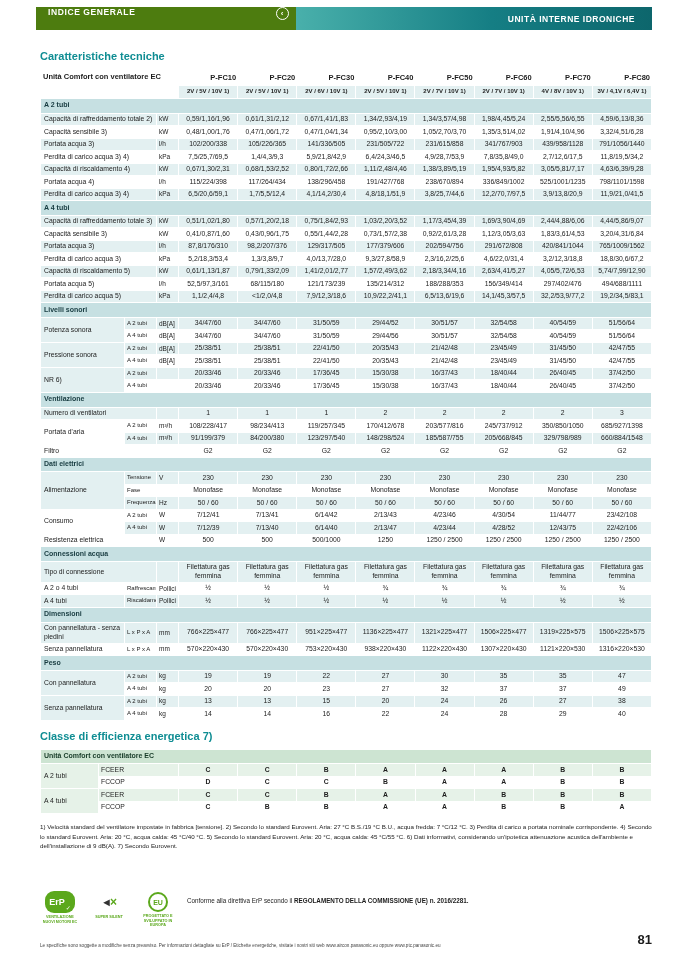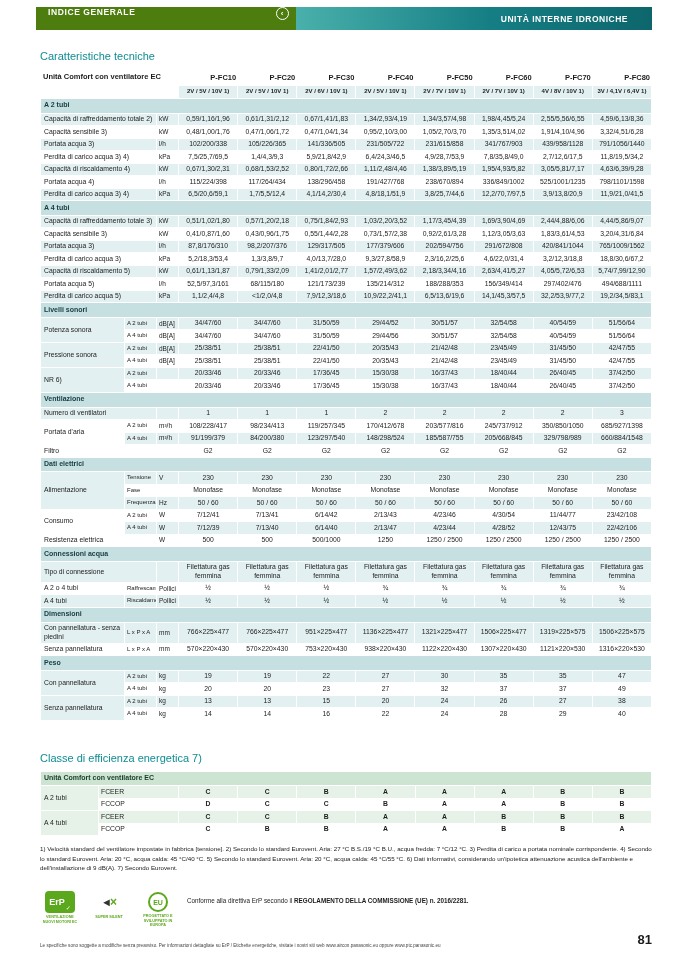--- a/index.html
+++ b/index.html
@@ -2,46 +2,46 @@
 <html><head>
 <meta charset="utf-8">
 <style>
 *{margin:0;padding:0;box-sizing:border-box}
 html,body{background:#fff}
 body{width:678px;height:959px;position:relative;font-family:"Liberation Sans","DejaVu Sans",sans-serif;color:#1c1c1c;overflow:hidden}
 .topbar{position:absolute;top:7px;left:36px;right:26px;height:23px;display:flex}
 .topbar-left{width:260px;background:#4d7c0f;color:#fff;display:flex;align-items:flex-start;padding:0 7px 0 12px;font-weight:700;font-size:8.5px;letter-spacing:.6px}
 .topbar-left .lbl-txt{flex:1}
 .chev{width:13px;height:13px;border:1px solid #fff;border-radius:50%;color:#fff;font-size:8px;line-height:11px;text-align:center;flex:0 0 auto}
-.topbar-right{flex:1;background:linear-gradient(90deg,#49b0ab 0%,#157e84 55%,#0d666c 100%);display:flex;align-items:center;justify-content:flex-end;color:#fff;font-weight:700;font-size:8.5px;letter-spacing:.5px;padding:0 24px}
+.topbar-right{flex:1;background:linear-gradient(90deg,#49b0ab 0%,#157e84 55%,#0d666c 100%);display:flex;align-items:center;justify-content:flex-end;color:#fff;font-weight:700;font-size:8.5px;letter-spacing:.5px;padding:0 17px}
 .content{position:absolute;top:50px;left:40px;width:612px}
-.tech-title,.eff-title{color:#0f8d93;font-size:11px;font-weight:400}
+.tech-title,.eff-title{color:#0f8d93;font-size:11px;font-weight:700}
 .tech-title{margin-bottom:7px}
-.eff-title{margin:31px 0 7px}
+.eff-title{margin:9px 0 7px}
 table{width:612px;border-collapse:collapse;table-layout:fixed}
 td{font-size:6.8px;line-height:1.25;padding:1.5px 2px;border:1px solid #fff;vertical-align:middle;overflow:hidden}
 .corner{font-weight:700;font-size:7.5px;vertical-align:top;padding-top:2px;background:#fff}
 .model{font-weight:700;font-size:7.5px;text-align:right;background:#fff;padding:3px 1px}
 .volt{background:#e3f0f1;font-weight:700;font-size:6px;text-align:center;padding:2px 1px}
 tr.sec td{background:#c6e0e2;font-weight:700;font-size:7px;color:#173b40;padding:2.5px 3px}
 tr.odd td{background:#e3f0f1}
 tr.even td{background:#fff}
 td.lbl{padding-left:3px}
 td.sub{font-size:6px;padding-left:2px}
 td.unit{font-size:6.5px}
 td.val{text-align:center;font-size:6.8px}
 .eff tr.ehead td{background:#cde4d2;font-weight:700;font-size:7px;color:#173b28;padding:2.5px 3px}
 .eff tr.odd td{background:#e6f2e8}
 .eff td.grp{font-size:6.8px;padding-left:3px}
 .eff td.met{font-size:6.8px}
 .eff td.eval{text-align:center;font-weight:700}
 .footnotes{margin-top:8px;font-size:6.2px;line-height:1.5;color:#222;width:612px}
 .badges{position:absolute;left:40px;top:891px;width:612px;display:flex;align-items:flex-start;gap:9px}
 .badge{width:40px;text-align:center}
-.erp-box{width:30px;height:22px;margin:0 auto;background:#5ba81c;border-radius:4px;color:#fff;font-weight:700;font-size:9px;display:flex;align-items:center;justify-content:center;gap:1px}
+.erp-box{width:30px;height:22px;margin:0 auto;background:#5ba81c;border-radius:9px;color:#fff;font-weight:700;font-size:9px;display:flex;align-items:center;justify-content:center;gap:1px}
 .erp-check{font-size:6px;align-self:flex-end;margin-bottom:2px}
 .silent-box{width:26px;height:22px;margin:0 auto;display:flex;align-items:center;justify-content:center;font-size:11px;color:#333}
 .silent-box .x{color:#5ba81c;font-weight:700;font-size:12px;margin-left:-2px}
 .eu-circle{width:20px;height:20px;margin:1px auto;border:2px solid #5ba81c;border-radius:50%;color:#5ba81c;font-weight:700;font-size:7px;display:flex;align-items:center;justify-content:center}
 .badge-label{margin-top:2px;font-size:3.8px;line-height:1.25;color:#5ba81c;font-weight:700;text-transform:uppercase}
 .conformity{font-size:6.3px;line-height:1.4;margin-top:6px;max-width:340px;text-align:left}
 .pagefooter{position:absolute;left:36px;right:26px;top:934px}
 .foot-note{position:absolute;left:4px;top:9px;font-size:4.6px;color:#444;white-space:nowrap}
 .page-num{position:absolute;right:0;top:-2px;font-weight:700;font-size:13px}
 </style>

